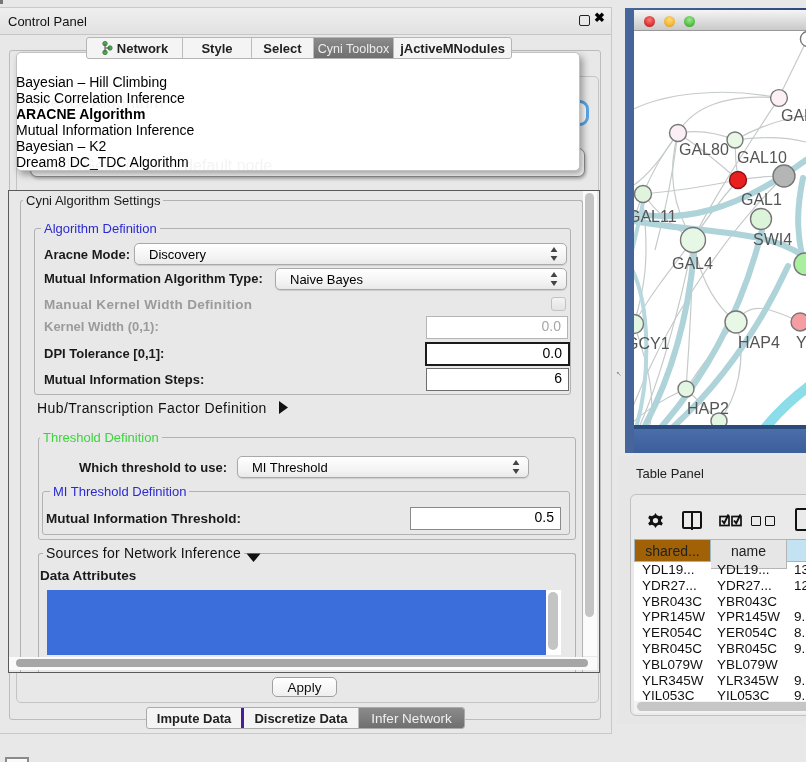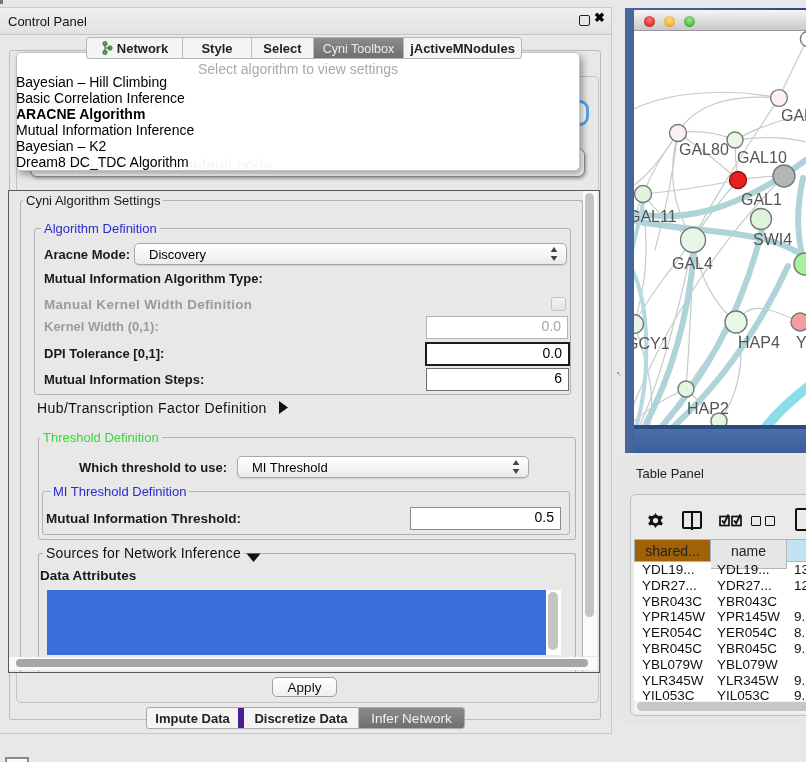--- a/index.html
+++ b/index.html
@@ -49,20 +49,29 @@
       <span class="ct">Discovery</span>
       <span class="ar">
         <svg width="8" height="14">
           <path d="M4 0 L7.4 5 L0.6 5 Z" fill="#444"></path>
           <path d="M4 14 L7.4 9 L0.6 9 Z" fill="#444"></path>
         </svg>
       </span>
     </div>
 
   <div class="lbl" style="left:44px;top:263px;">Mutual Information Algorithm Type:</div>
+  <div class="combo" style="left:275px;top:260px;width:290px;height:20px;">
+      <span class="ct">Naive Bayes</span>
+      <span class="ar">
+        <svg width="8" height="14">
+          <path d="M4 0 L7.4 5 L0.6 5 Z" fill="#444"></path>
+          <path d="M4 14 L7.4 9 L0.6 9 Z" fill="#444"></path>
+        </svg>
+      </span>
+    </div>
 
   <div class="glbl" style="left:44px;top:289px;font-size:13.5px;letter-spacing:0.3px;">Manual Kernel Width Definition</div>
   <div class="abs" style="left:551px;top:289px;width:13px;height:12px;border:1px solid #c2c2c2;border-radius:3px;background:linear-gradient(#f4f4f4,#e3e3e3);"></div>
 
   <div class="glbl" style="left:44px;top:311px;">Kernel Width (0,1):</div>
   <div class="field" style="left:426px;top:308px;width:134px;height:20px;border:1px solid #b5b5b5;color:#a6a6a6;padding:1px 6px 0 0;">0.0</div>
 
   <div class="lbl" style="left:44px;top:338px;">DPI Tolerance [0,1]:</div>
   <div class="field" style="left:425px;top:334px;width:135px;height:19px;border:2px solid #1b1b1b;color:#000;padding:1px 6px 0 0;">0.0</div>
 
@@ -109,51 +118,50 @@
 
   <div class="abs" style="left:9px;top:649px;width:588px;height:13px;background:#fafafa;"></div>
   <div class="abs" style="left:16px;top:651px;width:572px;height:8px;background:#a6a6a6;border-radius:4px;"></div>
 
   <div class="abs" style="left:583px;top:183px;width:14px;height:465px;background:#fbfbfb;"></div>
   <div class="abs" style="left:585px;top:185px;width:8.5px;height:424px;background:#c4c4c4;border-radius:5px;"></div>
 
   <div class="abs" style="left:272px;top:669px;width:63px;height:15px;border:1px solid #a0a0a0;border-radius:5px;background:linear-gradient(#ffffff,#efefef);text-align:center;font-size:13.5px;line-height:14px;color:#111;padding-top:3px;">Apply</div>
 
   <div class="abs" style="left:146px;top:699px;height:22px;display:flex;border:1px solid #aaa;border-radius:3px;overflow:hidden;background:#f4f4f4;box-sizing:border-box;">
-    <div style="width:97px;box-sizing:border-box;text-align:center;padding-top:3px;font-size:13px;font-weight:bold;color:#222;border-right:6px solid #4c1d95;white-space:nowrap;">Impute Data</div>
+    <div style="width:97px;box-sizing:border-box;text-align:center;padding-top:3px;font-size:13px;font-weight:bold;color:#222;border-right:3px solid #4c1d95;white-space:nowrap;">Impute Data</div>
     <div style="width:115px;box-sizing:border-box;text-align:center;padding-top:3px;font-size:13px;font-weight:bold;color:#222;border-right:1px solid #bbb;white-space:nowrap;">Discretize Data</div>
     <div style="width:105px;box-sizing:border-box;text-align:center;padding-top:3px;font-size:13.5px;color:#f0f0f0;background:linear-gradient(#8b8b8b,#6f6f6f);white-space:nowrap;">Infer Network</div>
   </div>
 </div>
 
 <div class="abs" style="left:16px;top:52px;width:564px;height:119px;background:#fff;border:1px solid #c2c2c2;border-radius:5px;box-shadow:3px 4px 7px rgba(0,0,0,0.35);box-sizing:border-box;overflow:hidden;">
   <div style="position:absolute;left:14px;top:40px;font-size:17px;color:#f3f3f3;white-space:nowrap;">ference Algorithm</div>
   <div style="position:absolute;left:24px;top:104px;font-size:16px;color:#f4f4f4;white-space:nowrap;">gal4RGexp,(ER) su default node</div>
-  <div style="position:absolute;left:0;top:8px;width:100%;text-align:center;font-size:14px;color:#a9a9a9;">Select algorithm to view settings</div>
   <div style="position:absolute;left:-1px;top:21px;font-size:14px;color:#000;line-height:16.1px;white-space:nowrap;">
     Bayesian – Hill Climbing<br>
     Basic Correlation Inference<br>
     <span class="b">ARACNE Algorithm</span><br>
     Mutual Information Inference<br>
     Bayesian – K2<br>
     Dream8 DC_TDC Algorithm
   </div>
 </div>
 
 <div class="abs" style="left:86px;top:37px;height:22px;display:flex;border:1px solid #b5b5b5;border-radius:3px;overflow:hidden;background:#f4f4f4;box-sizing:border-box;">
   <div style="width:96px;box-sizing:border-box;text-align:center;padding-top:3px;font-size:13px;font-weight:bold;color:#222;border-right:1px solid #bbb;white-space:nowrap;">
     <svg width="13" height="14" viewBox="0 0 13 14" style="vertical-align:-2px;margin-right:3px;">
         <circle cx="4" cy="2.6" r="2.2" fill="#4caf50" stroke="#2e7031" stroke-width="0.8"></circle>
         <circle cx="9" cy="7" r="2.2" fill="#4caf50" stroke="#2e7031" stroke-width="0.8"></circle>
         <circle cx="4" cy="11.4" r="2.2" fill="#4caf50" stroke="#2e7031" stroke-width="0.8"></circle>
         <path d="M4 3 L4 11 M4 7 L9 7" stroke="#555" stroke-width="1" fill="none"></path>
       </svg>Network</div>
   <div style="width:69px;box-sizing:border-box;text-align:center;padding-top:3px;font-size:13px;font-weight:bold;color:#222;border-right:1px solid #bbb;">Style</div>
   <div style="width:62px;box-sizing:border-box;text-align:center;padding-top:3px;font-size:13px;font-weight:bold;color:#222;border-right:1px solid #bbb;">Select</div>
-  <div style="width:90px;box-sizing:border-box;text-align:center;padding-top:4px;font-size:12.5px;color:#ececec;background:linear-gradient(#8b8b8b,#6f6f6f);border-right:1px solid #bbb;">Cyni Toolbox</div>
+  <div style="width:80px;box-sizing:border-box;text-align:center;padding-top:4px;font-size:12.5px;color:#ececec;background:linear-gradient(#8b8b8b,#6f6f6f);border-right:1px solid #bbb;">Cyni Toolbox</div>
   <div style="width:117px;box-sizing:border-box;text-align:center;padding-top:3px;font-size:13px;font-weight:bold;color:#222;">jActiveMNodules</div>
 </div>
 
 <div class="abs" style="left:625px;top:8px;width:181px;height:445px;background:linear-gradient(90deg,#46669c,#2e4a7d);">
 
   <div class="abs" style="left:9px;top:2px;width:172px;height:21px;background:linear-gradient(#f5f5f5,#c9c9c9);border-bottom:1px solid #999;box-sizing:border-box;">
     <div class="abs" style="left:9.5px;top:5.5px;width:11px;height:11px;border-radius:50%;background:radial-gradient(circle at 50% 35%,#f77,#dc3434 60%,#b01818);"></div>
     <div class="abs" style="left:29.5px;top:5.5px;width:11px;height:11px;border-radius:50%;background:radial-gradient(circle at 50% 35%,#ffd97a,#f3b633 60%,#cd8d14);"></div>
     <div class="abs" style="left:49.5px;top:5.5px;width:11px;height:11px;border-radius:50%;background:radial-gradient(circle at 50% 35%,#9fe88f,#53c043 60%,#2e9421);"></div>
   </div>

